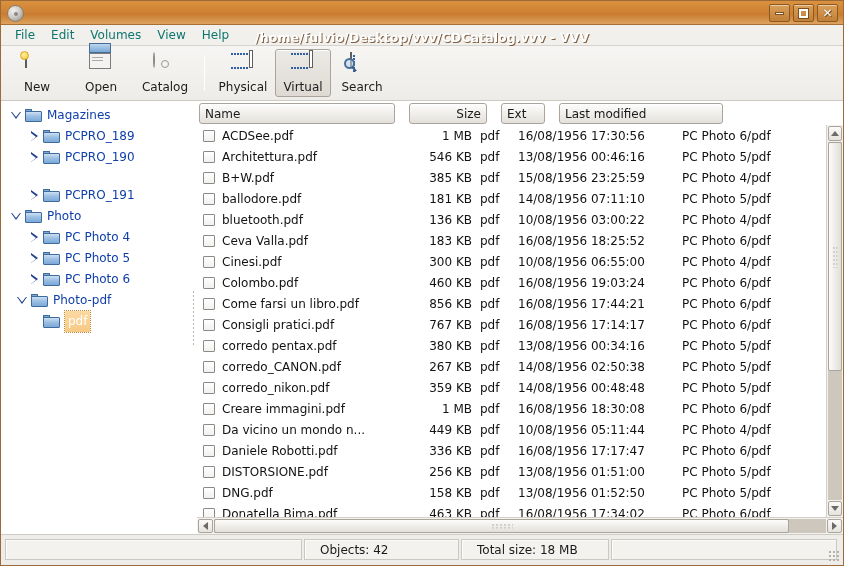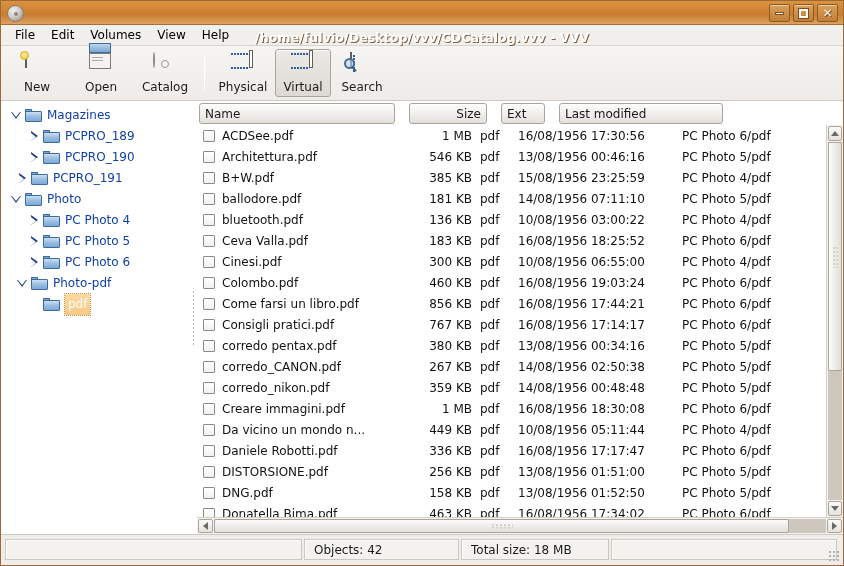--- a/index.html
+++ b/index.html
@@ -71,21 +71,21 @@
 
   
   .menubar {
     flex: 0 0 21px; height: 21px;
     background: #f2f0ed;
     border-bottom: 1px solid #d7d3cd;
     display: flex; align-items: center;
     padding-left: 6px;
   }
   .menu-item {
-    padding: 2px 8px; font-size: 12px; color: #000000;
+    padding: 2px 8px; font-size: 12px; color: #0f766e;
     line-height: 15px;
   }
 
   
   .toolbar {
     flex: 0 0 55px; height: 55px;
     background: linear-gradient(to bottom,#f6f5f3 0%, #eeece8 100%);
     border-bottom: 1px solid #cdc9c3;
     display: flex; align-items: center;
     padding: 0 4px;
@@ -278,21 +278,21 @@
     display:flex; align-items:center;
     padding: 4px 4px 5px 4px; gap:0;
     position:relative;
   }
   .sb-panel{
     height:21px; display:flex;align-items:center;
     border:1px solid #cbc7c1;
     background:#f4f2ef;
     box-shadow: inset 1px 1px 0 rgba(255,255,255,.8);
     font-size:12px; color:#1a1a1a;
-    padding: 0 9px;
+    padding: 0 15px;
     margin-right:2px;
   }
   .sbp-1{ flex:0 0 297px; }
   .sbp-2{ flex:0 0 155px; }
   .sbp-3{ flex:0 0 148px; }
   .sbp-4{ flex:1 1 auto; }
   .grip{
     position:absolute; right:3px; bottom:3px; width:12px;height:12px;
     background-image: radial-gradient(#b5b0a8 40%, transparent 41%);
     background-size: 4px 4px;
@@ -398,21 +398,21 @@
         <div class="tnode" style="padding-left: 24px;">
           <span class="tw">
             <span class="arrow-hollow-right"></span>
           </span>
           <span class="folder">
             <span class="tab"></span>
             <span class="bd"></span>
           </span>
           <span class="tlabel">PCPRO_190</span>
         </div>
-        <div class="tnode" style="padding-left: 12px;">
+        <div class="tnode" style="padding-left: 24px; margin-top: 17px;">
           <span class="tw">
             <span class="arrow-hollow-right"></span>
           </span>
           <span class="folder">
             <span class="tab"></span>
             <span class="bd"></span>
           </span>
           <span class="tlabel">PCPRO_191</span>
         </div>
         <div class="tnode" style="padding-left: 6px;">

